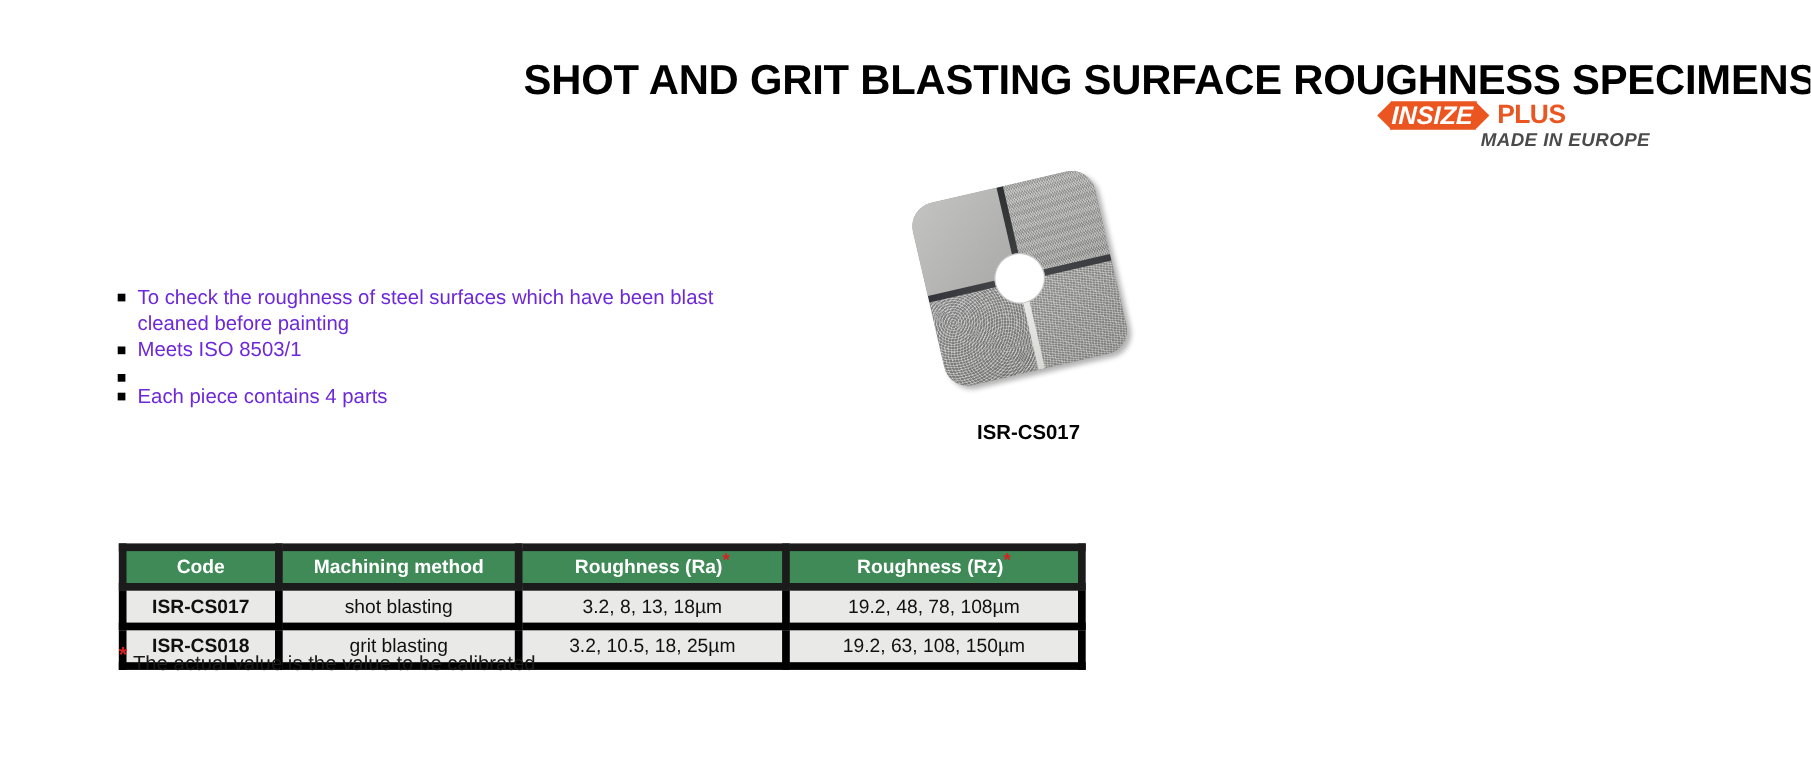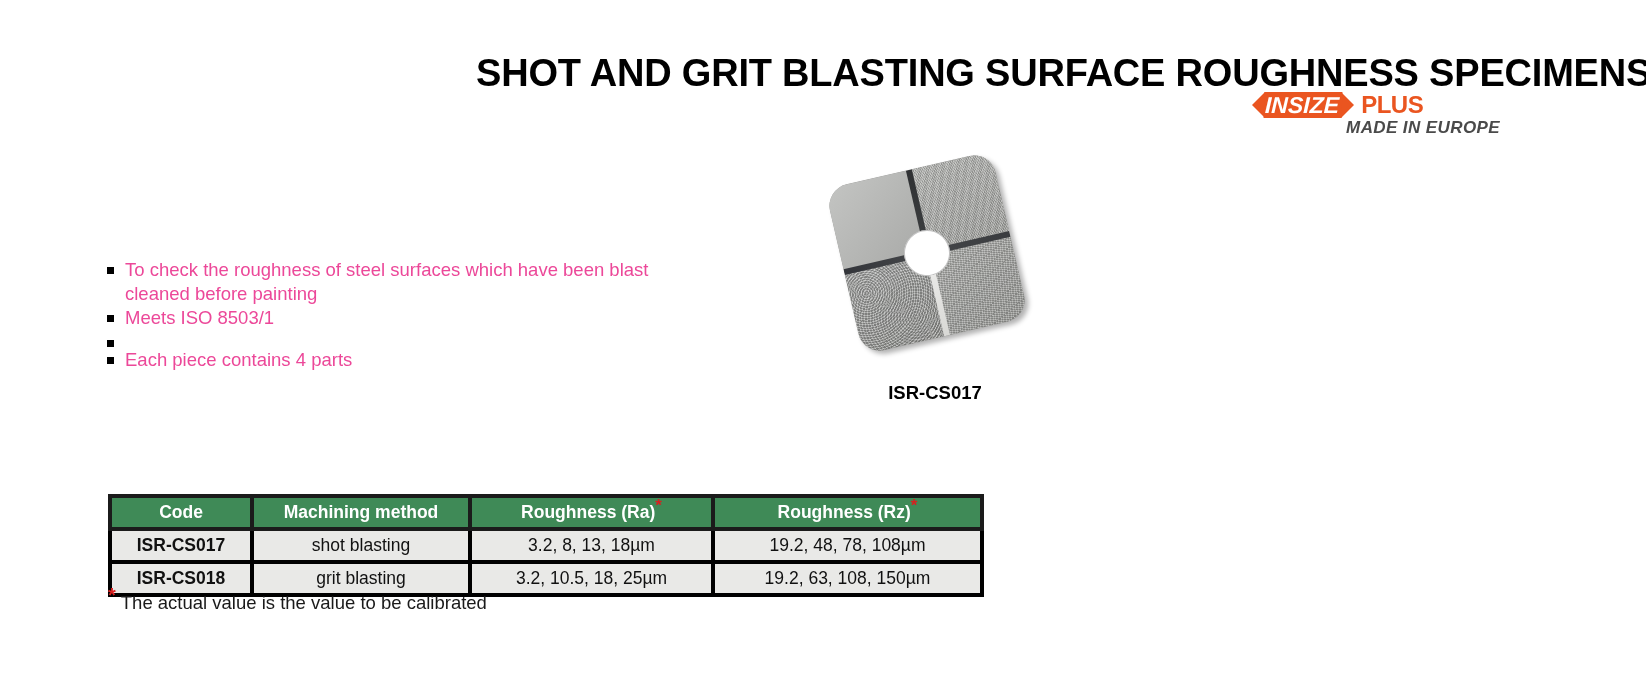--- a/index.html
+++ b/index.html
@@ -110,21 +110,21 @@
     width: 7px;
     height: 7px;
     background: #000000;
     margin-top: 9px;
     margin-right: 11px;
     flex: 0 0 auto;
   }
   .feature-text {
     font-size: 18.5px;
     line-height: 23.5px;
-    color: #ec4899;
+    color: #6d28d9;
   }
 
   
   .product-figure {
     position: absolute;
     left: 800px;
     top: 160px;
     width: 270px;
     height: 250px;
   }
@@ -217,21 +217,21 @@
   .spec-table {
     position: absolute;
     left: 108px;
     top: 494px;
     border-collapse: collapse;
     table-layout: fixed;
     border: 1.5px solid #1b1b1b;
   }
   .spec-table th,
   .spec-table td {
-    border: 4px solid #000000;
+    border: 7px solid #000000;
     height: 29px;
     padding: 0 4px;
     font-size: 17.5px;
     text-align: center;
     vertical-align: middle;
   }
   .spec-table thead th {
     background: #3f8a57;
     color: #ffffff;
     font-weight: bold;

